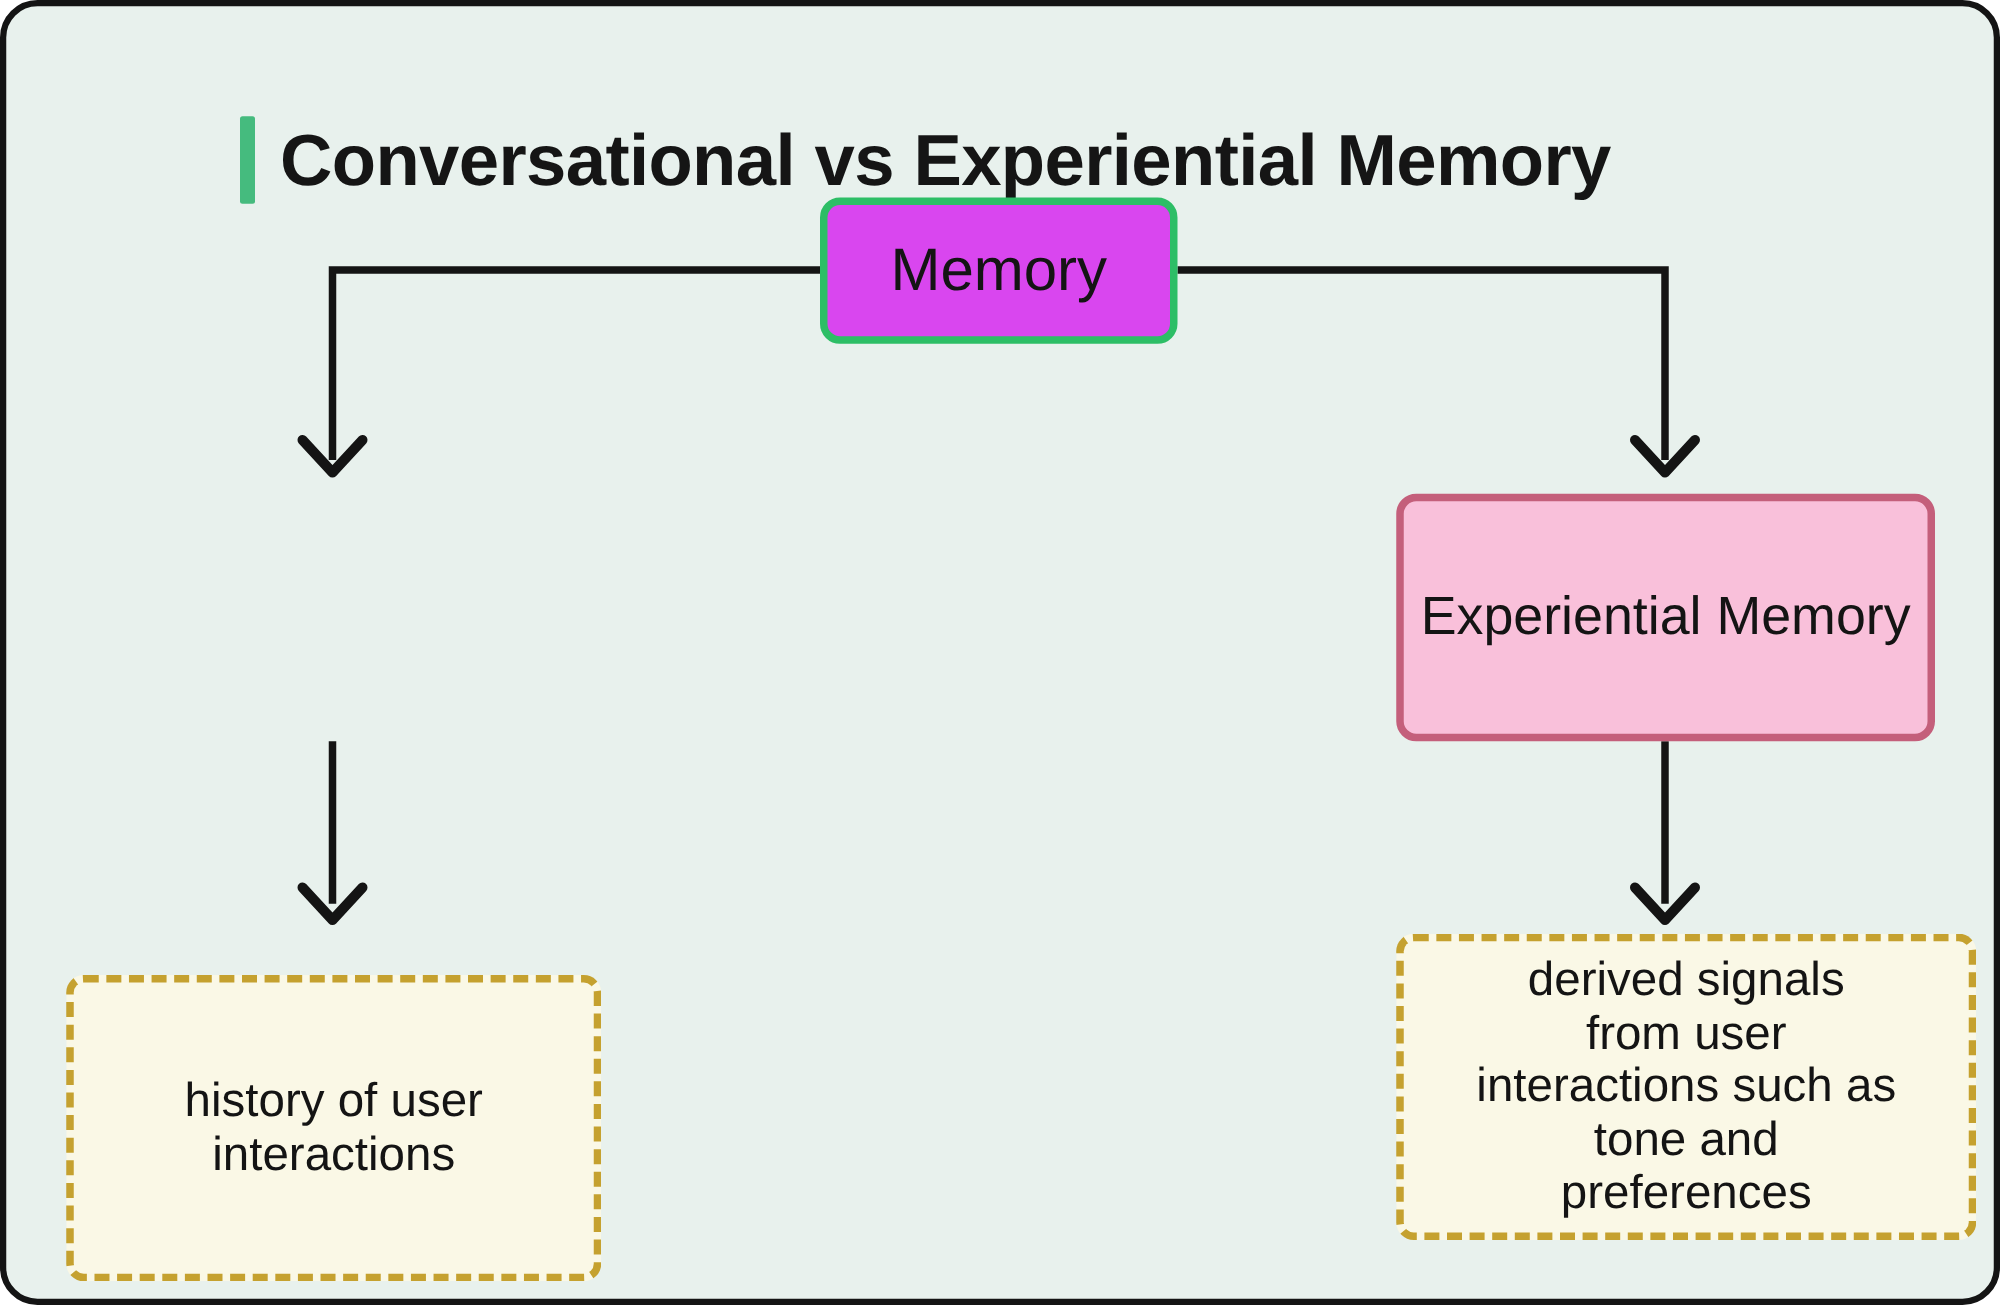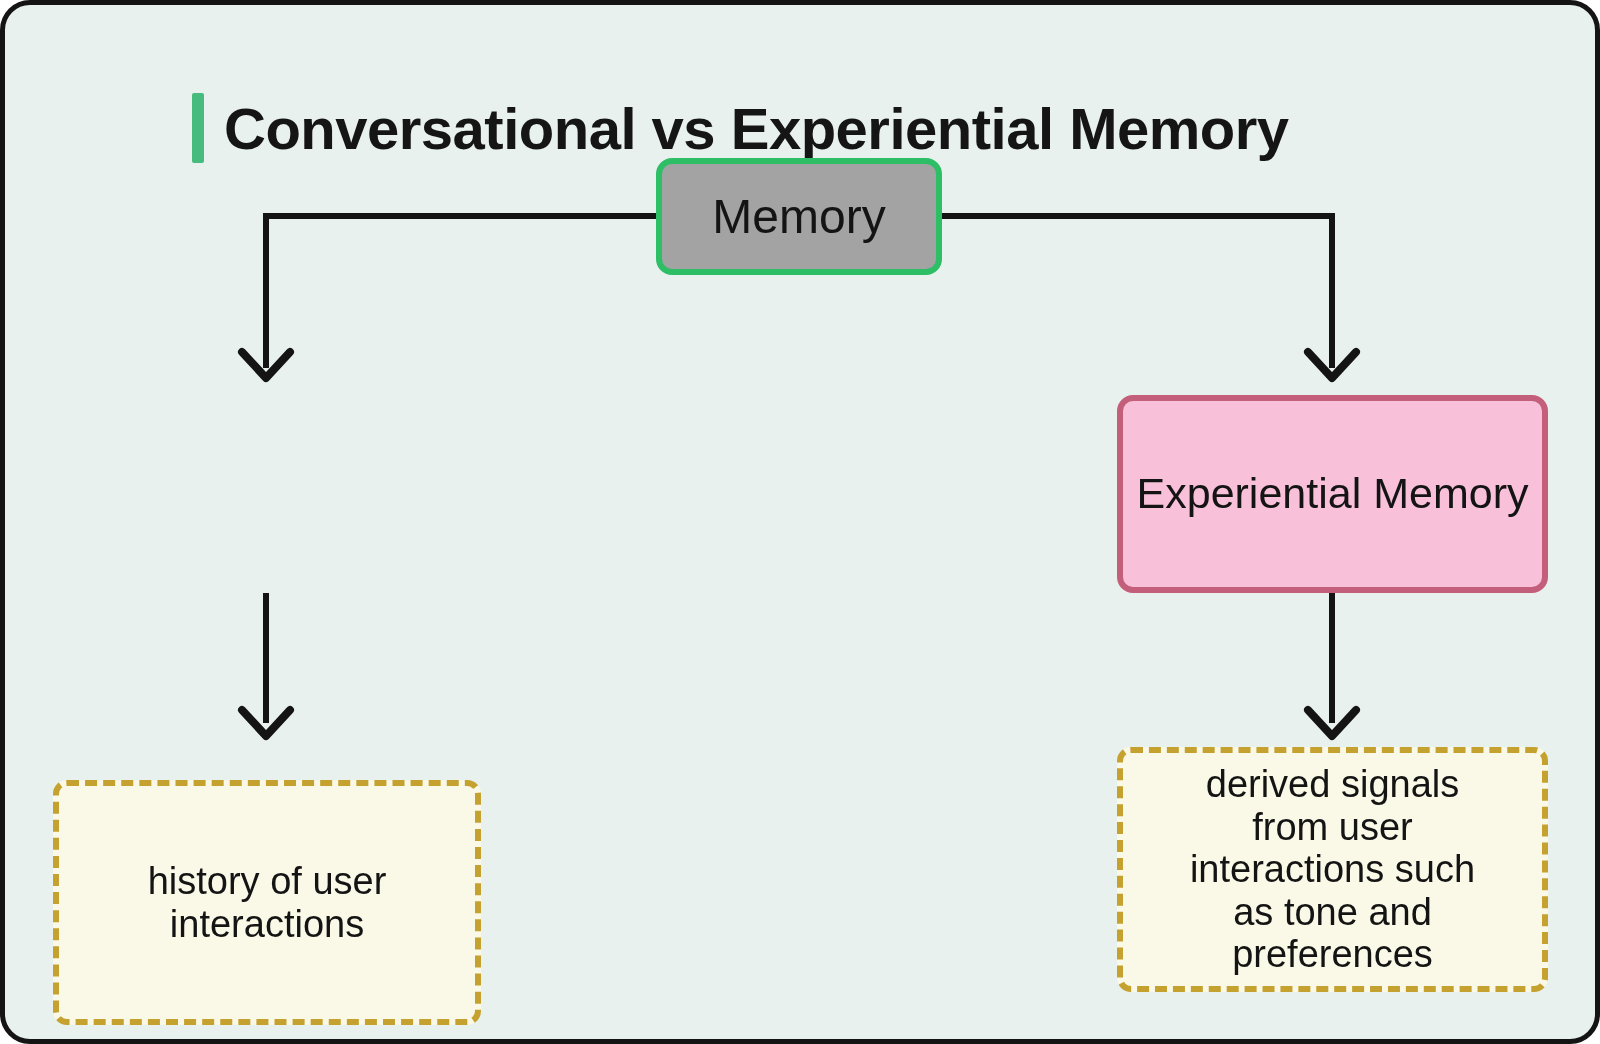--- a/index.html
+++ b/index.html
@@ -57,21 +57,21 @@
     box-sizing: border-box;
     display: flex;
     align-items: center;
     justify-content: center;
     text-align: center;
     color: #141414;
   }
   .node-root {
     left: 651px; top: 153px;
     width: 286px; height: 117px;
-    background: #a3a3a3;
+    background: #d946ef;
     border: 6px solid #2dbe66;
     border-radius: 16px;
     font-size: 48px;
   }
   .node-branch {
     background: #f9c0da;
     border: 6px solid #c45f7b;
     border-radius: 16px;
     font-size: 43px;
     line-height: 1.2;
@@ -83,21 +83,21 @@
   .node-leaf {
     background: #faf8e6;
     border: 6px dashed #c5a12f;
     border-radius: 14px;
     font-size: 38px;
     line-height: 1.12;
     top: 742px;
     height: 245px;
   }
   .node-leaf.left  { left: 48px;   width: 428px; padding: 0 30px; margin-top: 33px; }
-  .node-leaf.right { left: 1112px; width: 431px; padding: 0 56px; }
+  .node-leaf.right { left: 1112px; width: 464px; padding: 0 56px; }
 </style>
 </head>
 <body>
 
 <div class="frame">
 
   <div class="title-row">
     <div class="accent-bar"></div>
     <h1 class="diagram-title">Conversational vs Experiential Memory</h1>
   </div>

